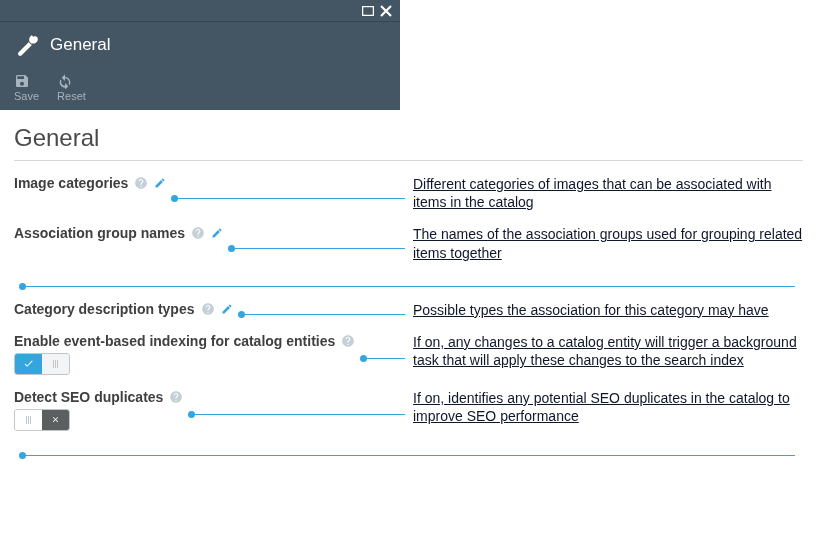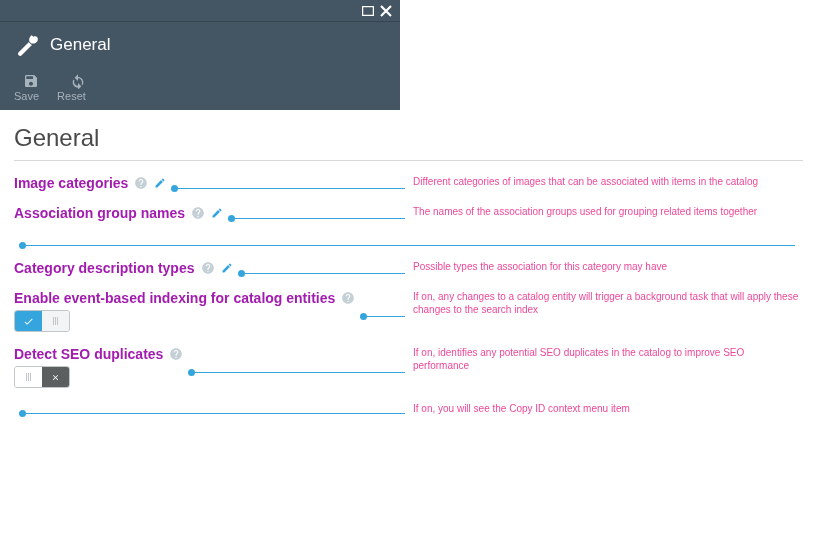--- a/index.html
+++ b/index.html
@@ -4,33 +4,33 @@
 <style>
   * { box-sizing: border-box; margin: 0; padding: 0; }
   body { font-family: "Segoe UI", Arial, sans-serif; font-size: 14px; width: 817px; height: 541px; background: #fff; color: #333; }
   .panel-header { background: #445563; width: 400px; }
   .titlebar { height: 22px; display: flex; justify-content: flex-end; align-items: center; gap: 6px; padding-right: 8px; border-bottom: 1px solid #37454f; }
   .titlebar .ico { color: #fff; font-size: 14px; }
   .titlerow { display: flex; align-items: center; gap: 10px; padding: 10px 14px; }
   .wrench { color: #fff; }
   .title-text { color: #fff; font-size: 17px; font-weight: 400; }
   .toolbar { display: flex; gap: 18px; padding: 5px 14px 8px 14px; }
-  .tbitem { display: flex; flex-direction: column; align-items: flex-end; color: #a7b3bd; font-size: 11px; cursor: pointer; }
+  .tbitem { display: flex; flex-direction: column; align-items: flex-start; color: #a7b3bd; font-size: 11px; cursor: pointer; }
   .tbitem .ico { font-size: 16px; color: #a7b3bd; margin-bottom: 1px; }
   .content { padding: 14px 14px 0 14px; }
   .h1 { font-size: 24px; color: #4a4a4a; font-weight: 400; margin-bottom: 8px; }
   .hr { border: none; border-top: 1px solid #d8d8d8; margin-bottom: 14px; }
   .row { display: flex; align-items: flex-start; margin-bottom: 14px; position: relative; }
   .label-wrap { display: flex; align-items: center; gap: 6px; min-width: 0; }
-  .label { color: #a21caf; font-size: 14px; font-weight: 600; }
+  .label { color: #404040; font-size: 14px; font-weight: 600; }
   .help-ico { color: #c5d0d6; font-size: 14px; cursor: default; }
   .edit-ico { color: #35a5de; font-size: 12px; cursor: pointer; }
   .leader { flex: 1; border-top: 1.5px solid #35a5de; margin: 0 8px; align-self: center; position: relative; }
   .leader::before { content:""; position:absolute; left:-3px; top:-4px; width:7px; height:7px; background:#35a5de; border-radius:50%; }
-  .desc { width: 390px; color: #ec4899; font-size: 10px; line-height: 1.3; }
+  .desc { width: 390px; color: #0f172a; font-size: 14px; line-height: 1.3; text-decoration: underline; }
   .toggle { width: 56px; height: 22px; border: 1px solid #c0c6c9; border-radius: 3px; display: flex; overflow: hidden; margin-top: 4px; cursor: pointer; }
   .toggle .half { flex:1; display:flex; align-items:center; justify-content:center; font-size:11px; }
   .toggle.off .half.left { background:#fff; color:#c0c6c9; }
   .toggle.off .half.right { background:#5c5f60; color:#fff; }
   .toggle.on .half.left { background:#35a5de; color:#fff; }
   .toggle.on .half.right { background:#f3f4f5; color:#c0c6c9; }
   .toggle.on .half.right .bars, .toggle.off .half.left .bars { display:inline-flex; gap:1px; }
   .bars span { width:1px; height:8px; background:#c0c6c9; display:inline-block; }
   .block { display:flex; flex-direction:column; }
   svg { display:block; }
@@ -194,16 +194,15 @@
                 <path d="M19 6.41L17.59 5 12 10.59 6.41 5 5 6.41 10.59 12 5 17.59 6.41 19 12 13.41 17.59 19 19 17.59 13.41 12z"></path>
               </svg>
             </div>
           </div>
         </div>
         <div class="leader" style="margin-top: 10px;"></div>
         <div class="desc">If on, identifies any potential SEO duplicates in the catalog to improve SEO performance</div>
       </div>
       <div class="row">
         <div class="leader" style="margin-top: 10px;"></div>
-        <div class="desc">If on, you will see the Copy ID context menu item</div>
       </div>
     </div>
 </div>
 
 </body></html>

